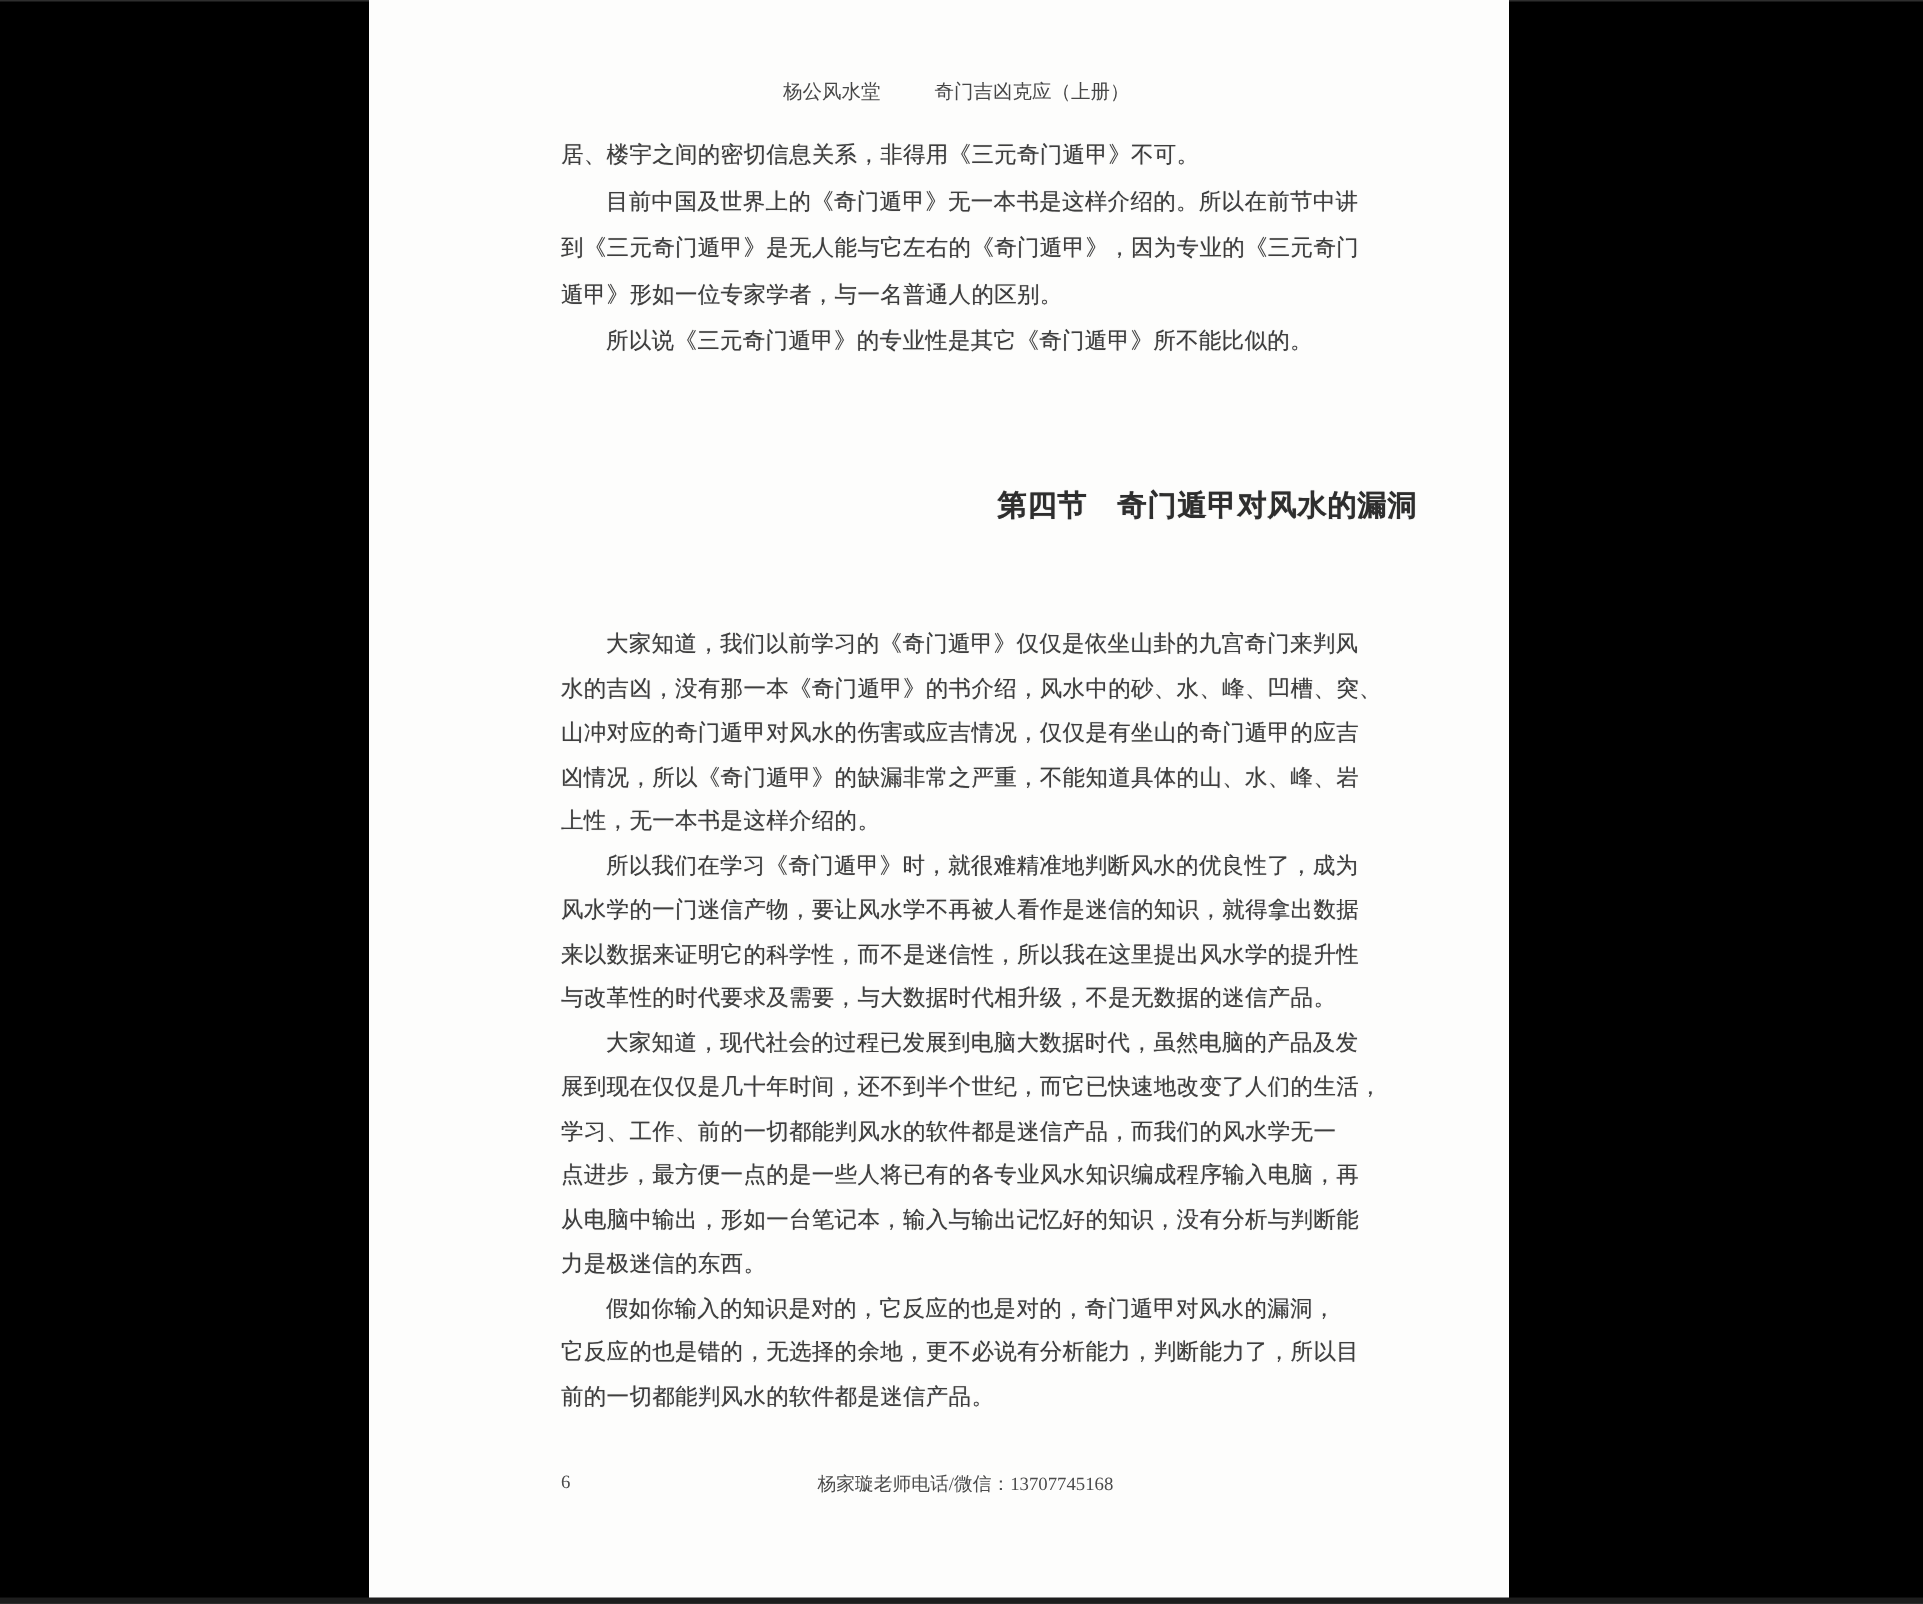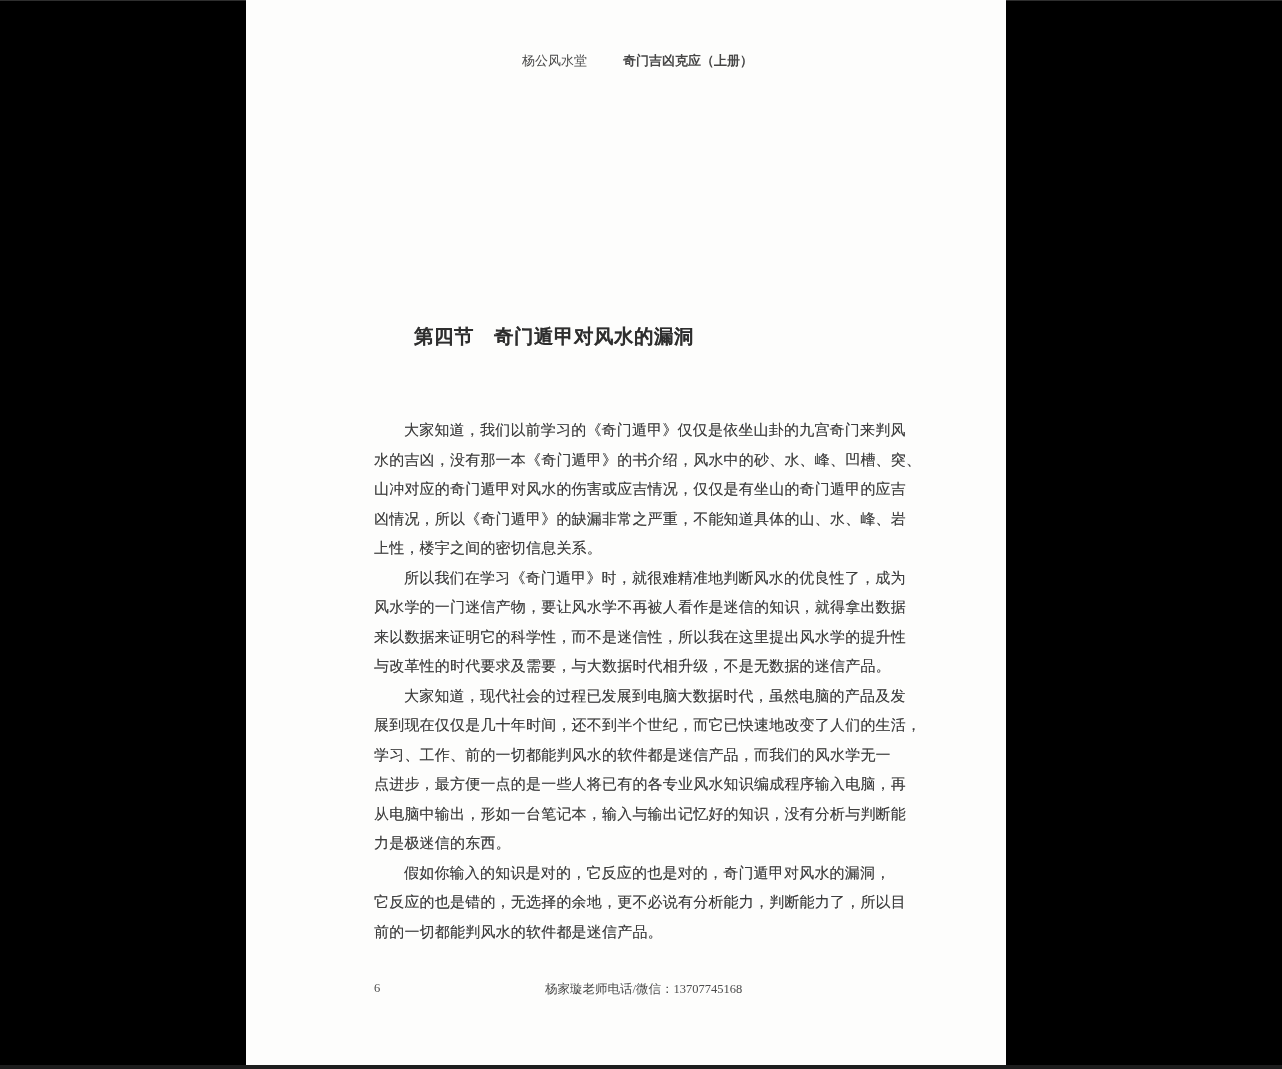--- a/index.html
+++ b/index.html
@@ -28,39 +28,39 @@
     width:1282px; height:4px;
     background:#1d1d1d;
     z-index:5;
   }
   .page-header {
     position:absolute; top:52px; left:0;
     width:760px; height:20px;
     font-size:13px; color:#474747;text-align:center;
   }
   .page-header .studio  { position:absolute; left:276px; top:0; white-space:nowrap; }
-  .page-header .book    { position:absolute; left:377px; top:0; white-space:nowrap;font-weight:bold; }
+  .page-header .book    { position:absolute; left:377px; top:0; white-space:nowrap; }
 
   .textline {
     white-space:nowrap;
     color:#3e3e3e;
     text-shadow:0 0 0.5px rgba(62,62,62,0.55);
   }
   .intro {
     position:absolute; top:89px; left:128px;
     width:540px;
     font-size:15px; line-height:31px;
     letter-spacing:0.2px;
   }
   .intro .textline { height:31px; }
 
   .section-heading {
     position:absolute; top:323px; left:168px;
     width:531px; margin:0;
-    text-align:left;
+    text-align:right;
     font-family:"Liberation Sans","DejaVu Sans",sans-serif;
     font-weight:bold;
     font-size:19.5px;
     color:#2e2e2e;
     letter-spacing:0.5px;
     text-shadow:0 0 0.5px rgba(46,46,46,0.6);
   }
   .body-block {
     position:absolute; top:416px; left:128px;
     width:545px;
@@ -84,29 +84,36 @@
 
 <div class="top-hairline"></div>
 
 <div class="paper">
 
   <div class="page-header">
     <span class="studio">杨公风水堂</span>
     <span class="book">奇门吉凶克应（上册）</span>
   </div>
 
+  <div class="intro">
+      <div class="textline">居、楼宇之间的密切信息关系，非得用《三元奇门遁甲》不可。</div>
+      <div class="textline indent">目前中国及世界上的《奇门遁甲》无一本书是这样介绍的。所以在前节中讲</div>
+      <div class="textline">到《三元奇门遁甲》是无人能与它左右的《奇门遁甲》，因为专业的《三元奇门</div>
+      <div class="textline">遁甲》形如一位专家学者，与一名普通人的区别。</div>
+      <div class="textline indent">所以说《三元奇门遁甲》的专业性是其它《奇门遁甲》所不能比似的。</div>
+    </div>
 
   <h2 class="section-heading">第四节　奇门遁甲对风水的漏洞</h2>
 
   <div class="body-block">
       <div class="textline indent">大家知道，我们以前学习的《奇门遁甲》仅仅是依坐山卦的九宫奇门来判风</div>
       <div class="textline">水的吉凶，没有那一本《奇门遁甲》的书介绍，风水中的砂、水、峰、凹槽、突、</div>
       <div class="textline">山冲对应的奇门遁甲对风水的伤害或应吉情况，仅仅是有坐山的奇门遁甲的应吉</div>
       <div class="textline">凶情况，所以《奇门遁甲》的缺漏非常之严重，不能知道具体的山、水、峰、岩</div>
-      <div class="textline">上性，楼宇之间的密切信息关系。</div>
+      <div class="textline">上性，无一本书是这样介绍的。</div>
       <div class="textline indent">所以我们在学习《奇门遁甲》时，就很难精准地判断风水的优良性了，成为</div>
       <div class="textline">风水学的一门迷信产物，要让风水学不再被人看作是迷信的知识，就得拿出数据</div>
       <div class="textline">来以数据来证明它的科学性，而不是迷信性，所以我在这里提出风水学的提升性</div>
       <div class="textline">与改革性的时代要求及需要，与大数据时代相升级，不是无数据的迷信产品。</div>
       <div class="textline indent">大家知道，现代社会的过程已发展到电脑大数据时代，虽然电脑的产品及发</div>
       <div class="textline">展到现在仅仅是几十年时间，还不到半个世纪，而它已快速地改变了人们的生活，</div>
       <div class="textline">学习、工作、前的一切都能判风水的软件都是迷信产品，而我们的风水学无一</div>
       <div class="textline">点进步，最方便一点的是一些人将已有的各专业风水知识编成程序输入电脑，再</div>
       <div class="textline">从电脑中输出，形如一台笔记本，输入与输出记忆好的知识，没有分析与判断能</div>
       <div class="textline">力是极迷信的东西。</div>

